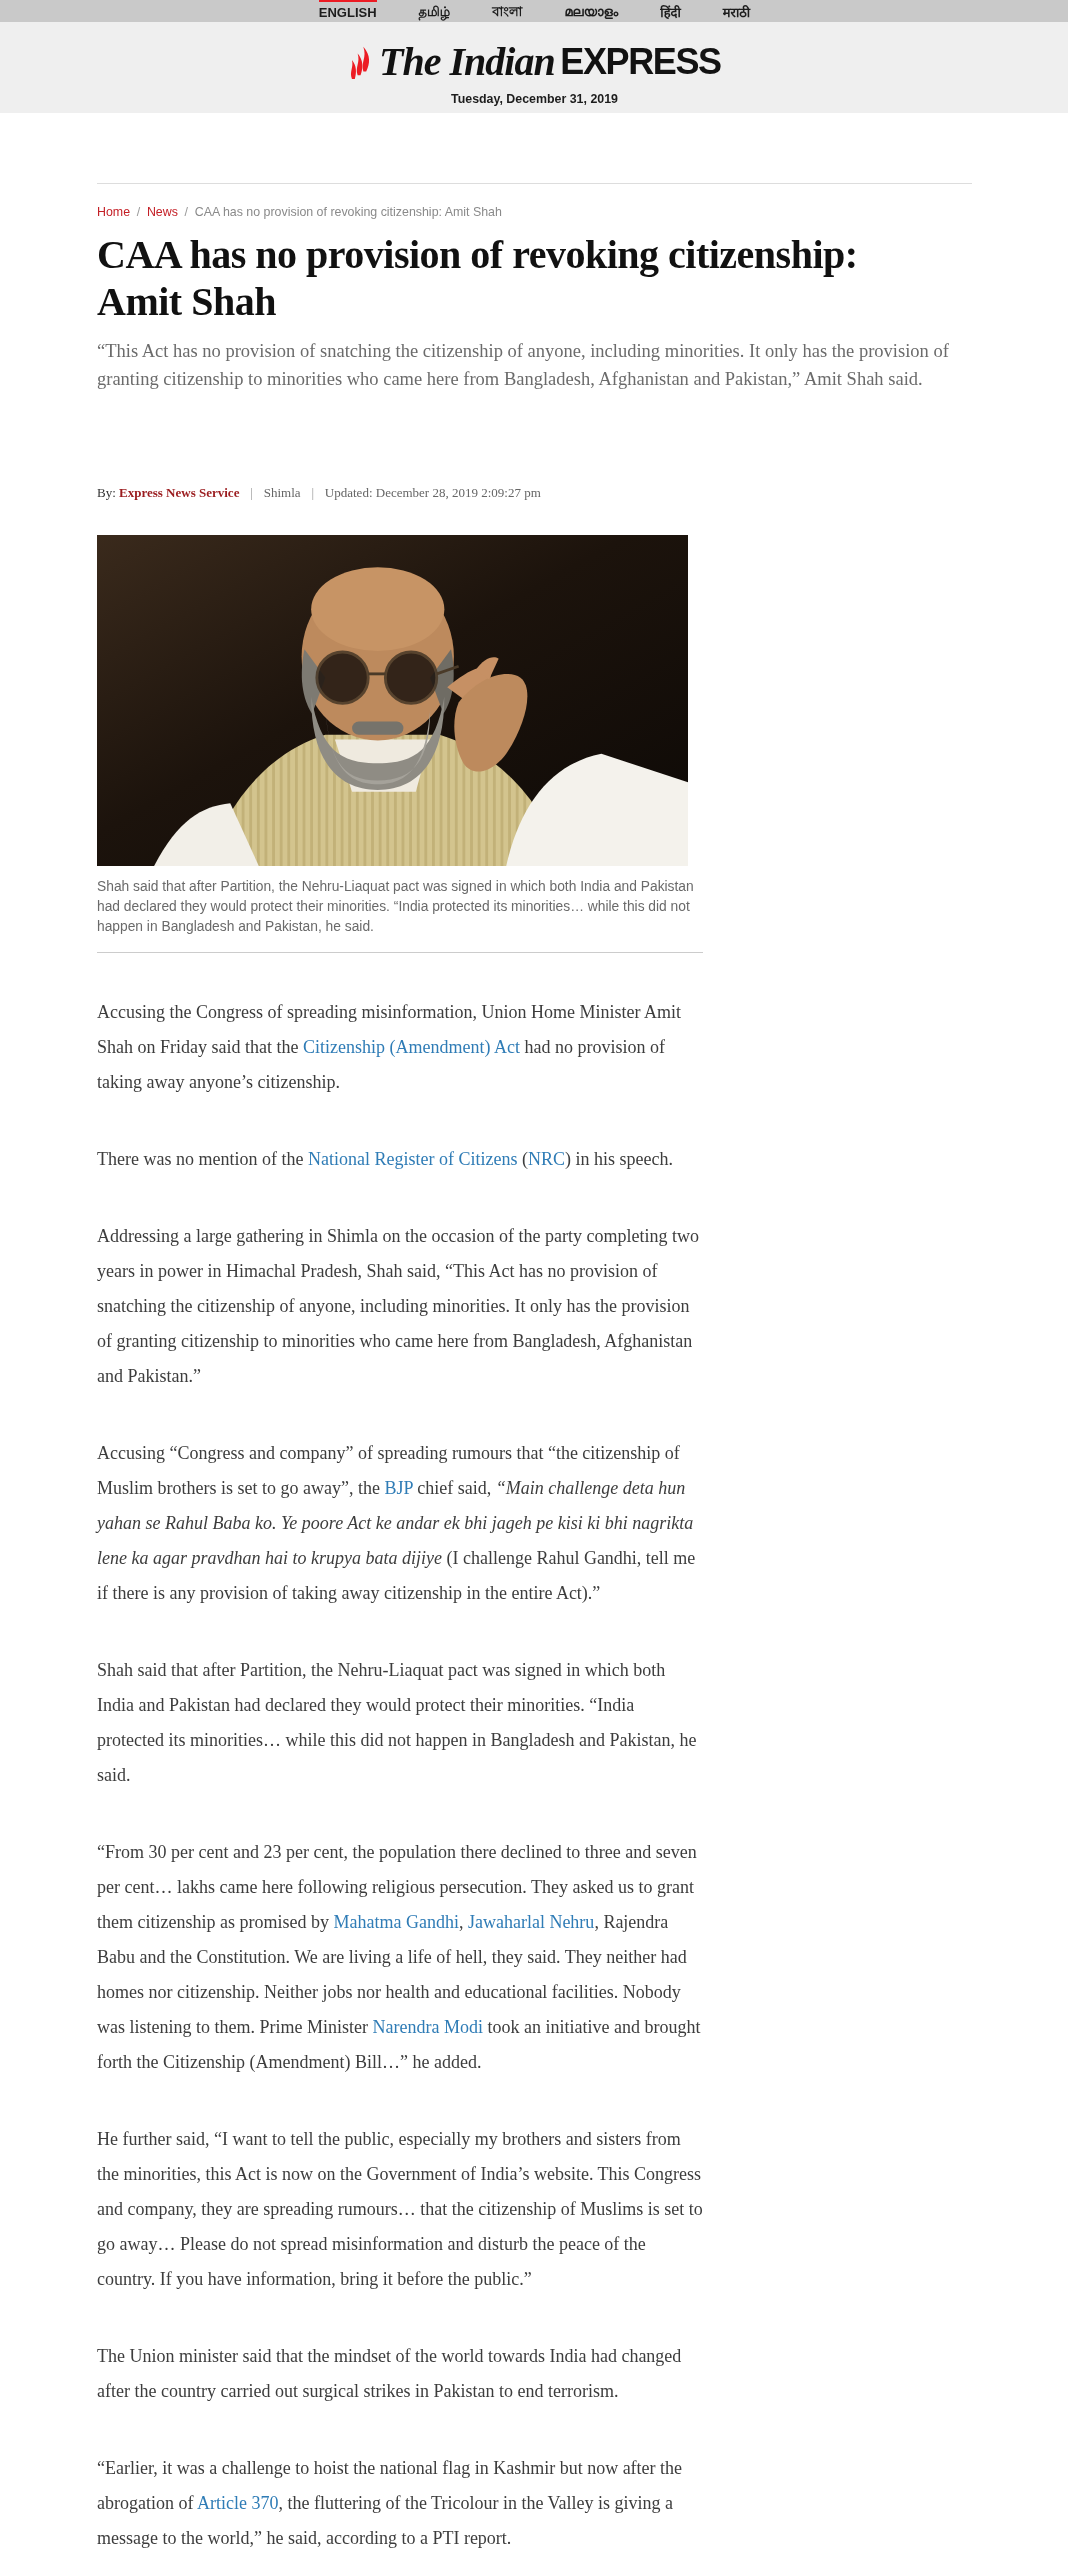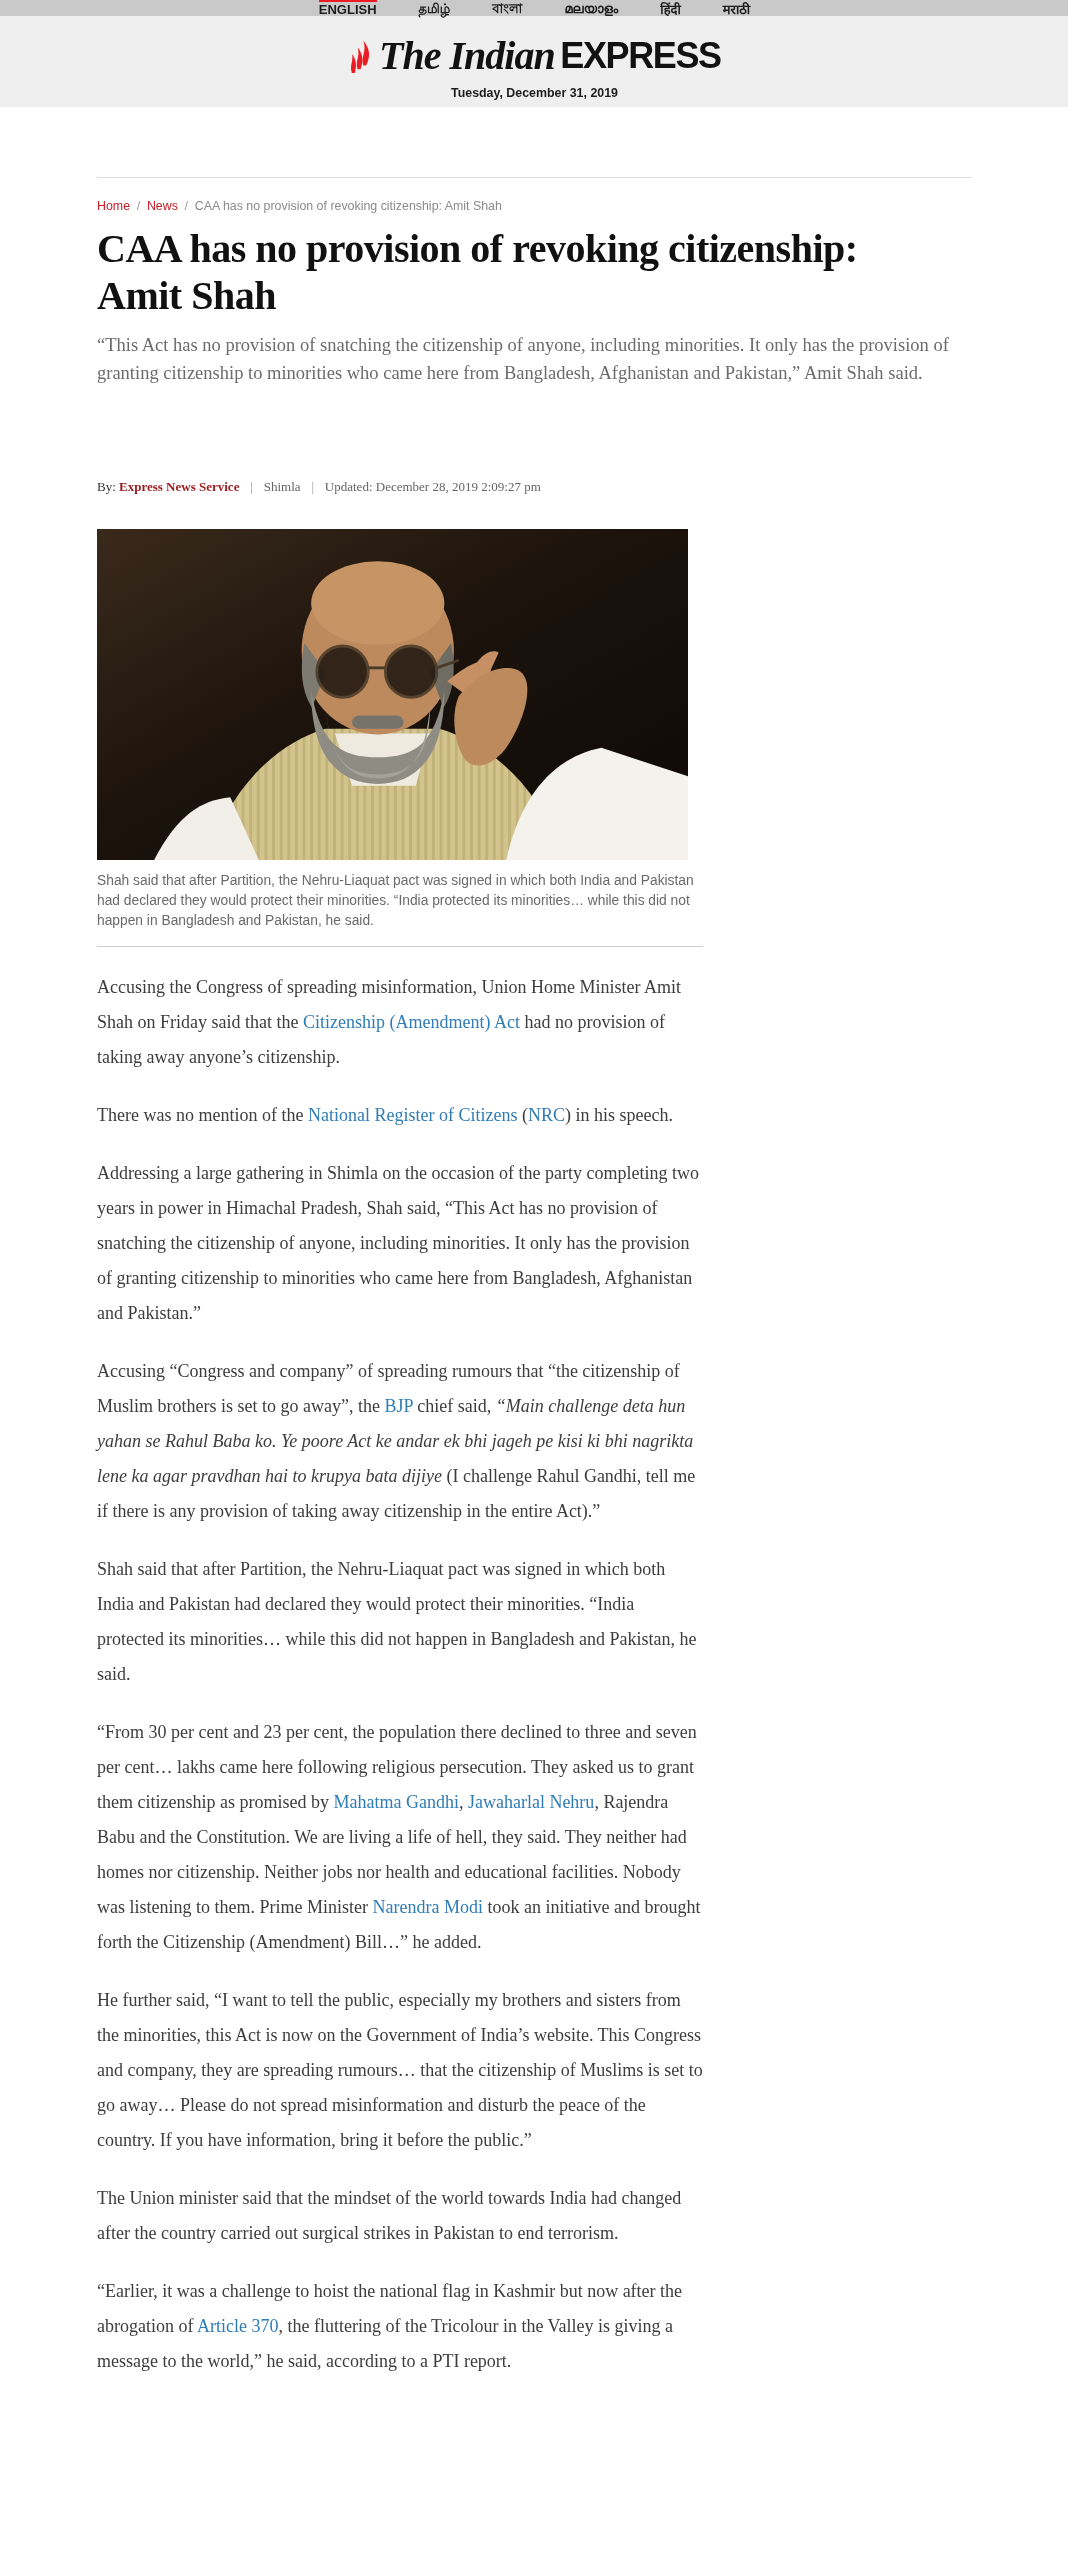--- a/index.html
+++ b/index.html
@@ -3,21 +3,21 @@
 <meta charset="utf-8">
 <style>
   * { margin:0; padding:0; box-sizing:border-box; }
   html,body { background:#fff; }
   body {
     width:1069px; min-height:2576px; margin:0 auto;
     font-family:"Liberation Serif", serif; color:#404040;
   }
   
   .lang-bar {
-    height:16px; background:#c9c9c9;
+    height:22px; background:#c9c9c9;
     display:flex; justify-content:center; align-items:stretch; gap:42px;
     font-family:"Liberation Sans", sans-serif; font-size:13px; color:#1d1d1d;
   }
   .lang-item { display:flex; align-items:center; border-top:2.9px solid transparent; cursor:pointer; font-weight:600;}
   .lang-item.active { border-top-color:#ec1c24; font-weight:700; }
   
   .masthead { height:91px; background:#efefef; text-align:center; padding-top:15px; }
   .logo-row { display:flex; justify-content:center; align-items:center; gap:5.7px; height:49px; }
   .flame { width:25px; height:38px; display:inline-block; }
   .logo-serif { font-family:"Liberation Serif", serif; font-style:italic; font-weight:700; font-size:40px; color:#121212; letter-spacing:-1px; }
@@ -40,21 +40,21 @@
   .byline .author { color:#9b1c1f; font-weight:700; text-decoration:none; }
   .byline .sep { margin:0 7.6px; color:#999; }
   
   .photo { margin-top:34px; width:591px; height:331px; display:block; background:#17100b; }
   .caption {
     width:606px; padding:11.4px 0 15px; border-bottom:1px solid #ccc;
     font-family:"Liberation Sans", sans-serif; font-size:13.8px; line-height:1.45; color:#6a6a6a;
   }
   
   .article-body { margin-top:11.4px; width:606px; }
-  .body-para { font-size:18px; line-height:35px; color:#3d3d3d; margin-top:23px; }
+  .body-para { font-size:18px; line-height:35px; color:#3d3d3d; margin-top:42px; }
   .body-para a { color:#2f7cb6; text-decoration:none; }
   .body-para .italic { font-style:italic; }
 </style>
 </head>
 <body>
 
 <div class="lang-bar">
   <div class="lang-item active">ENGLISH</div>
   <div class="lang-item">தமிழ்</div>
   <div class="lang-item">বাংলা</div>

